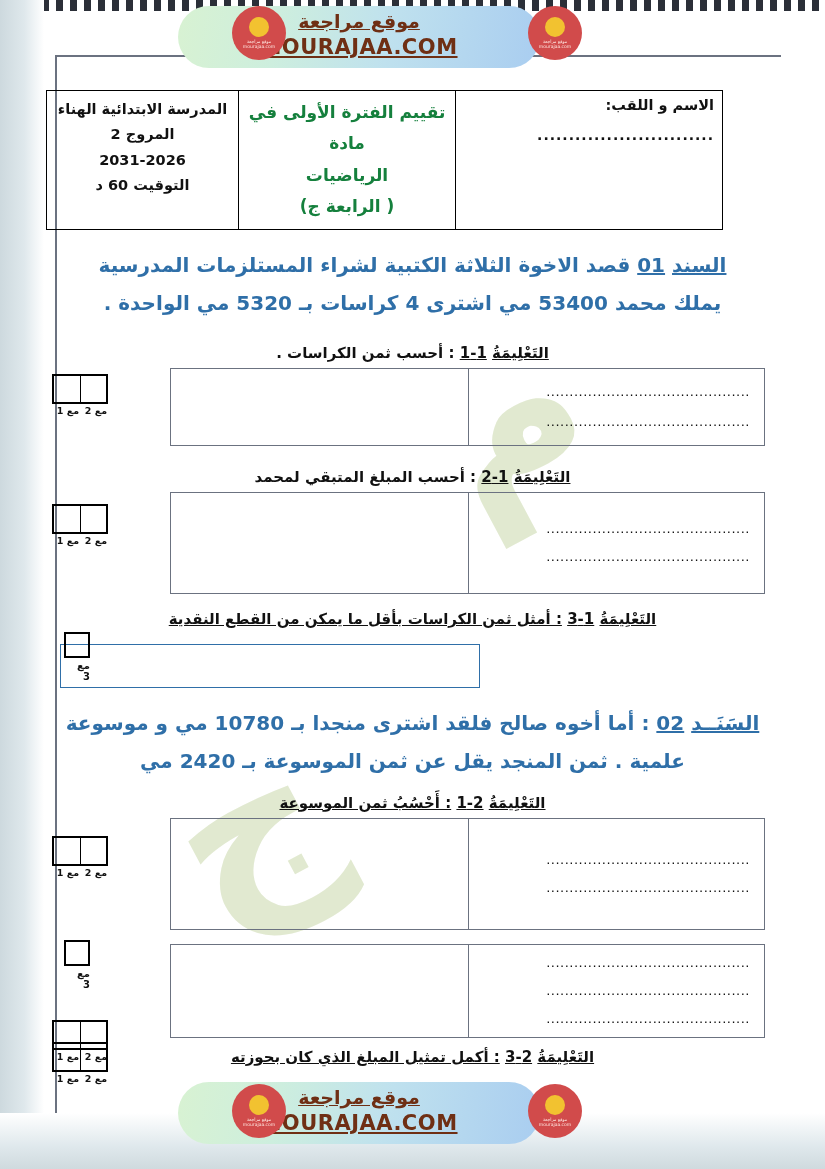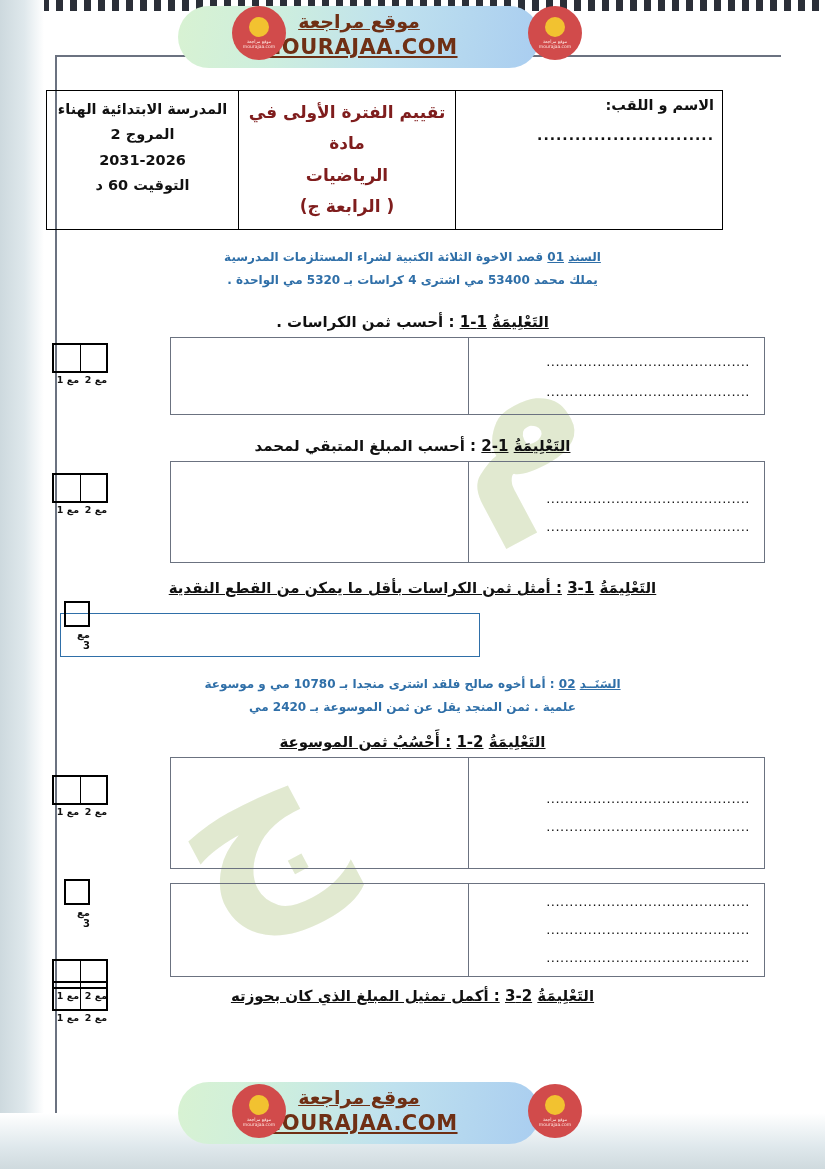--- a/index.html
+++ b/index.html
@@ -38,28 +38,28 @@
 
   
   #content{position:absolute;left:60px;top:62px;width:705px;height:1030px;}
 
   
   table.hdr{border-collapse:collapse;width:632px;margin:28px 0 0 0;
             margin-right:42px;table-layout:fixed;}
   table.hdr td{border:1.6px solid #000;vertical-align:top;padding:6px 8px;}
   .hdr-right{width:175px;text-align:center;font-weight:bold;font-size:14.5px;
              color:#111;line-height:1.75;}
-  .hdr-mid{width:200px;text-align:center;color:#7f1d1d;font-weight:bold;
+  .hdr-mid{width:200px;text-align:center;color:#15803d;font-weight:bold;
            font-size:17px;line-height:1.85;}
   .hdr-left{width:250px;text-align:right;font-weight:bold;font-size:14.5px;color:#111;}
   .hdr-left .dots{display:block;margin-top:14px;color:#111;letter-spacing:1px;font-size:14px;}
 
   
   .row{position:relative;}
-  .para{font-size:12px;font-weight:bold;color:#2f6fa8;line-height:1.9;
+  .para{font-size:20px;font-weight:bold;color:#2f6fa8;line-height:1.9;
         text-align:center;}
   .para .num{color:#2f6fa8;text-decoration:underline;}
   .instr{font-size:15px;font-weight:bold;color:#111;text-align:center;}
   .instr .u{text-decoration:underline;}
 
   
   .ansbox{border:1.3px solid #6b7280;height:78px;display:flex;
           width:595px;margin:6px 0 0 auto;box-sizing:border-box;}
   .ansbox .c-dots{flex:0 0 50%;border-left:1.3px solid #6b7280;
     display:flex;flex-direction:column;justify-content:center;gap:17px;

